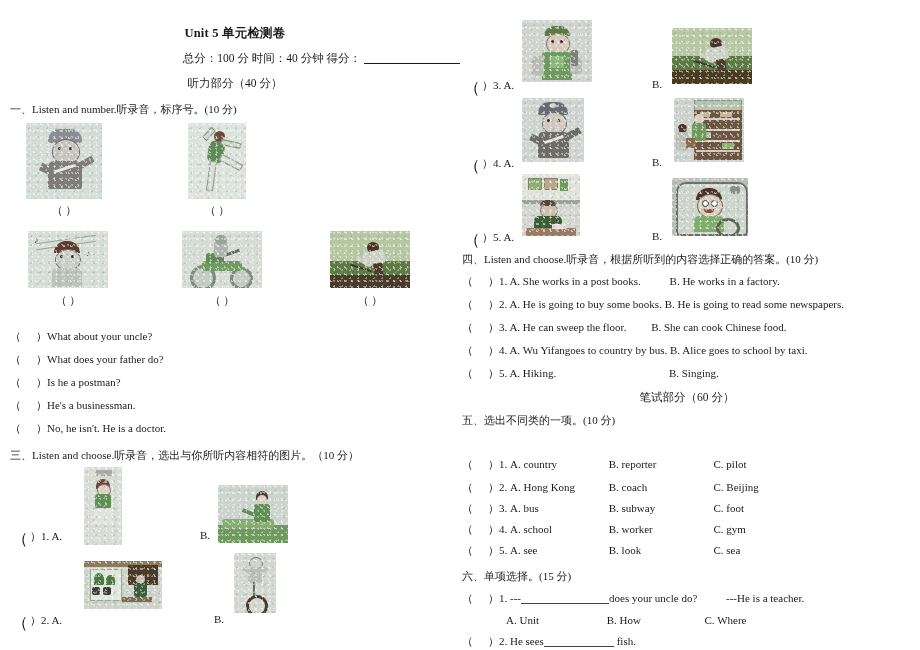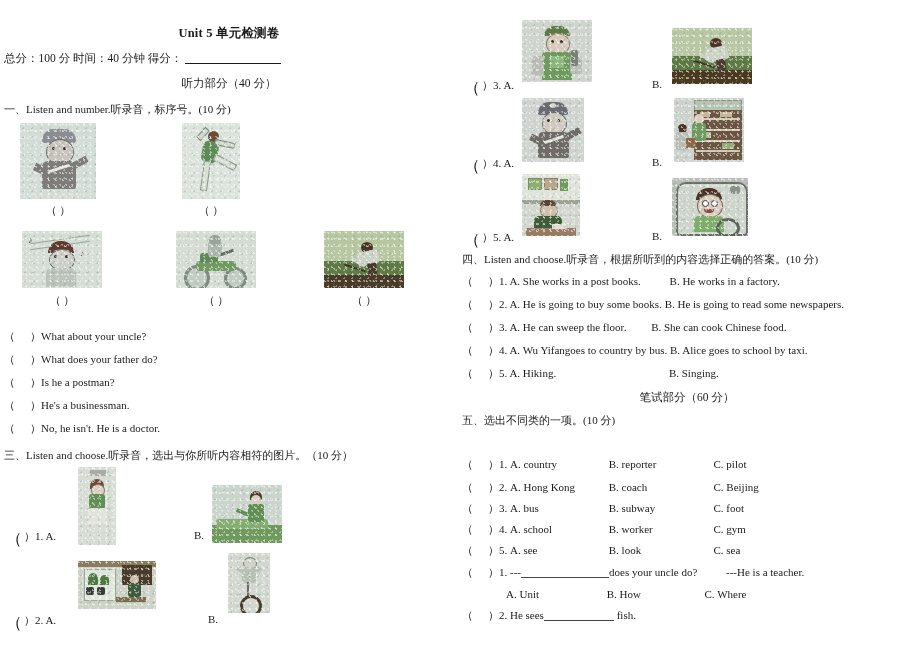--- a/index.html
+++ b/index.html
@@ -20,32 +20,32 @@
     position: relative;
     width: 920px;
     height: 650px;
   }
   .col {
     position: absolute;
     top: 0;
     width: 450px;
     height: 650px;
   }
-  .col-left  { left: 4px; }
+  .col-left  { left: 10px; }
   .col-right { left: 462px; }
 
   .doc-title {
     text-align: center;
     font-weight: bold;
     font-size: 12.5px;
     letter-spacing: .2px;
     margin-top: 25px;
   }
   .score-line {
-    text-align: left;
+    text-align: right;
     font-size: 11.5px;
     margin-top: 9px;
   }
   .score-blank {
     display: inline-block;
     width: 96px;
     border-bottom: 1px solid #1a1a1a;
     vertical-align: -2px;
     margin-left: 3px;
   }
@@ -424,20 +424,21 @@
       <span style="display:inline-block;width:102px;">B. worker</span>
       <span>C. gym</span>
     </div>
     <div class="q-line tight">
       <span class="paren">（</span><span>）5.</span>
       <span style="display:inline-block;width:96px;">A. see</span>
       <span style="display:inline-block;width:102px;">B. look</span>
       <span>C. sea</span>
     </div>
 
+    <div class="sec-heading" style="margin-top:11px;">六、单项选择。(15 分)</div>
 
     <div class="q-line" style="margin-top:7px;">
       <span class="paren">（</span><span>）1.</span>
       <span>---</span><span class="blank-ul blank-w90"></span><span>does your uncle do?</span>
       <span style="display:inline-block;width:26px;"></span><span>---He is a teacher.</span>
     </div>
     <div class="q-line">
       <span style="display:inline-block;width:44px;"></span><span style="display:inline-block;width:98px;">A. Unit</span>
       <span style="display:inline-block;width:95px;">B. How</span>
       <span>C. Where</span>

